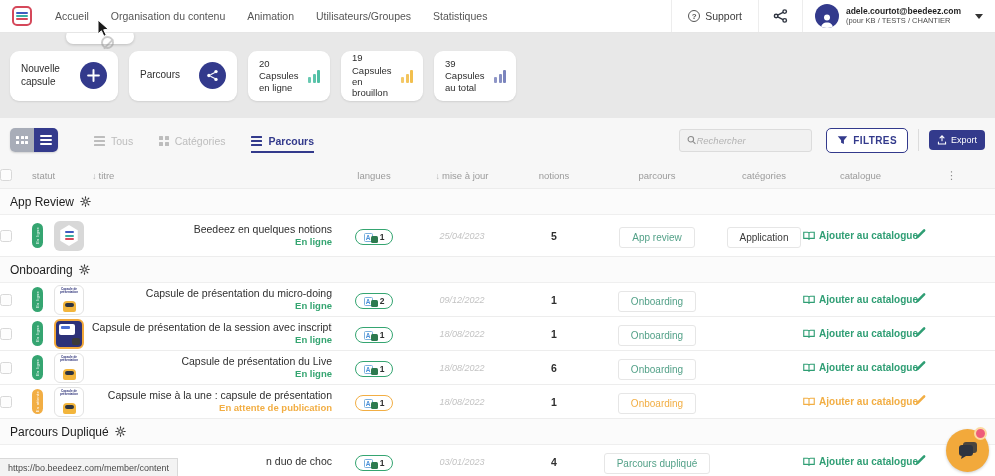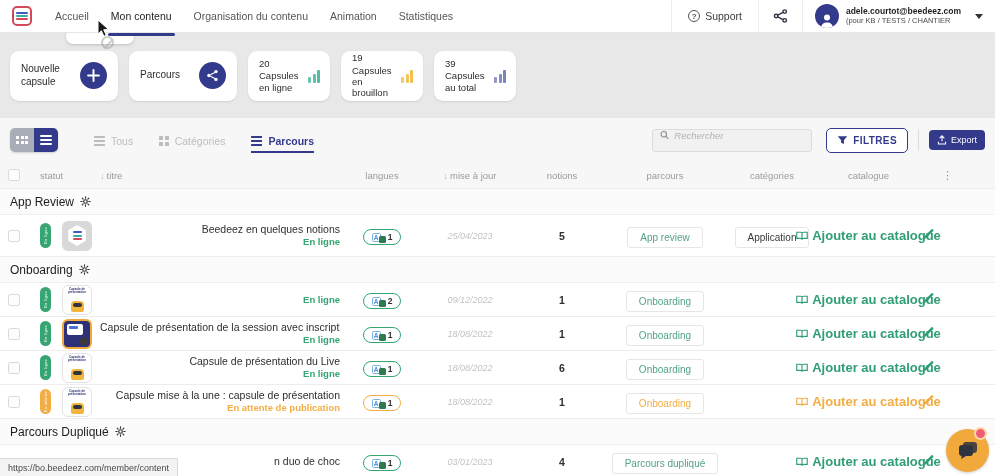--- a/index.html
+++ b/index.html
@@ -68,35 +68,35 @@
   .bars3 { display:flex; flex-direction:column; gap:2px; }
   .bars3 i { width:12px; height:2px; background:#fff; border-radius:1px; }
   .tabs { display:flex; align-items:flex-end; gap:26px; margin-left:36px; height:100%; padding-bottom:9px; }
   .tab { display:flex; align-items:center; gap:6px; font-size:10.5px; color:#bdbdbd; cursor:pointer;
          padding-bottom:4px; border-bottom:2px solid transparent; }
   .tab.active { color:#333a8c; font-weight:bold; border-bottom-color:#333a8c; }
   .tab-ic { display:flex; flex-direction:column; gap:1.5px; }
   .tab-ic i { width:11px; height:2.2px; background:currentColor; border-radius:.5px; }
   .tab-ic.grid { display:grid; grid-template-columns:repeat(2,4px); gap:1.5px; }
   .tab-ic.grid i { width:4px; height:4px; }
-  .searchbox { margin-left:auto; width:160px; height:23px; background:#f1f1f1; border:1px solid #dcdcdc;
-               border-radius:3px; display:flex; align-items:flex-start; padding:0 7px; gap:5px; }
+  .searchbox { margin-left:auto; width:133px; height:23px; background:#f1f1f1; border:1px solid #dcdcdc;
+               border-radius:3px; display:flex; align-items:center; padding:0 7px; }
   .searchbox input { border:none; outline:none; background:transparent; font-size:9.5px; font-style:italic;
                      color:#555; width:100%; font-family:"Liberation Sans",sans-serif; }
   .searchbox input::placeholder { color:#b3b3b3; }
   .filtres-btn { margin-left:14px; height:25px; border:1.4px solid #333a8c; border-radius:5px; background:#fff;
                  color:#333a8c; font-weight:bold; font-size:10px; letter-spacing:.4px; display:flex;
                  align-items:center; gap:5px; padding:0 10px; cursor:pointer; }
   .tb-sep { width:1px; height:22px; background:#dcdcdc; margin:0 10px; }
   .export-btn { height:20px; background:#333a8c; border-radius:4px; color:#fff; font-size:9px; display:flex;
                 align-items:center; gap:4px; padding:0 8px; cursor:pointer; }
 
   
   .grid-cols { display:grid; grid-template-columns:32px 22px 38px 240px 84px 92px 92px 114px 100px 93px 27px 1fr;
-               align-items:center; padding:0 8px; }
+               align-items:center; padding:0 0; }
   .table-head { height:27px; background:#f7f7f7; color:#9b9b9b; font-size:9.5px; border-bottom:1px solid #ececec; }
   .th { white-space:nowrap; } .th.c { justify-self:center; }
   .th-statut { grid-column:2/4; } 
   .sortarrow { color:#b5b5b5; font-size:9px; margin-right:2px; }
   .hdr-dots { grid-column:12; justify-self:end; color:#8b8b8b; font-size:11px; padding-right:38px; cursor:pointer; }
   .checkbox { width:12px; height:12px; border:1.4px solid #d8d8d8; border-radius:2.5px; background:#fdfdfd; cursor:pointer; }
 
   .table-body { background:#fbfbfb; }
   .section-hdr { height:26px; display:flex; align-items:center; gap:6px; padding-left:10px; font-size:12px;
                  color:#1c1c1c; border-bottom:1px solid #efefef; }
@@ -142,21 +142,21 @@
   .tr-a { width:9px; height:9px; border:1px solid #7ab0dd; border-radius:1.5px; background:#fff; color:#4a90d9;
           font-size:6.5px; font-weight:bold; display:flex; align-items:center; justify-content:center; }
   .tr-g { width:7px; height:7px; background:#2d7a4f; border-radius:1.5px; margin-left:-4px; margin-top:5px; }
   .langcount { font-size:8.5px; font-weight:bold; color:#2f2f2f; }
   .datecell { font-size:9px; font-style:italic; color:#c3c3c3; }
   .notioncell { font-size:10.5px; font-weight:bold; color:#2f2f2f; }
   .chip { border:1px solid #e6e6e6; border-radius:3px; background:#fff; padding:4px 12px; font-size:10px;
           color:#53a188; white-space:nowrap; cursor:pointer; }
   .row.orange .chip.parc { color:#f2ae44; }
   .chip.cat { color:#3a3a3a; }
-  .catalcell { display:flex; align-items:center; gap:4px; font-size:13px; color:#2f9e74; font-weight:bold;
+  .catalcell { display:flex; align-items:center; gap:4px; font-size:10px; color:#2f9e74; font-weight:bold;
                white-space:nowrap; cursor:pointer; }
   .row.orange .catalcell { color:#f2ae44; }
   .pencell { color:#2f9e74; cursor:pointer; }
   .row.orange .pencell { color:#f2ae44; }
 
   .row.partial .checkbox, .row.partial .pill, .row.partial .thumb { visibility:hidden; }
   .row.partial .titlecell { padding-left:162px; }
 
   
   .urlbar { position:absolute; left:0; bottom:0; height:18px; background:#f3f3f3; border:1px solid #d9d9d9;
@@ -178,28 +178,28 @@
       <span class="hexin">
           <i></i>
           <i></i>
           <i></i>
         </span>
     </div>
     <nav class="nav">
         <div class="nav-item">
           <span>Accueil</span>
         </div>
-        <div class="nav-item active">
-          <span>Mon contenu</span>
-        </div>
         <div class="nav-item">
           <span>Organisation du contenu</span>
         </div>
         <div class="nav-item">
           <span>Animation</span>
+        </div>
+        <div class="nav-item">
+          <span>Utilisateurs/Groupes</span>
         </div>
         <div class="nav-item">
           <span>Statistiques</span>
         </div>
       </nav>
     <div class="topbar-right">
       <div class="support">
         <span class="qmark">?</span>
         <span>Support</span>
       </div>
@@ -448,20 +448,21 @@
           <div class="row grid-cols green">
     <span class="checkbox"></span>
     <span class="pill">
               <span>En ligne</span>
             </span>
     <span class="thumb presentation">
               <div class="cap">Capsule de présentation</div>
               <span class="char"></span>
             </span>
     <span class="titlecell">
+      <div class="title">Capsule de présentation du micro-doing</div>
       <div class="subtitle">En ligne</div>
     </span>
     <span class="langcell">
       <span class="langbadge">
         <span class="tr-a">A</span>
         <span class="tr-g"></span>
         <span class="langcount">2</span>
       </span>
     </span>
     <span class="datecell">09/12/2022</span>

